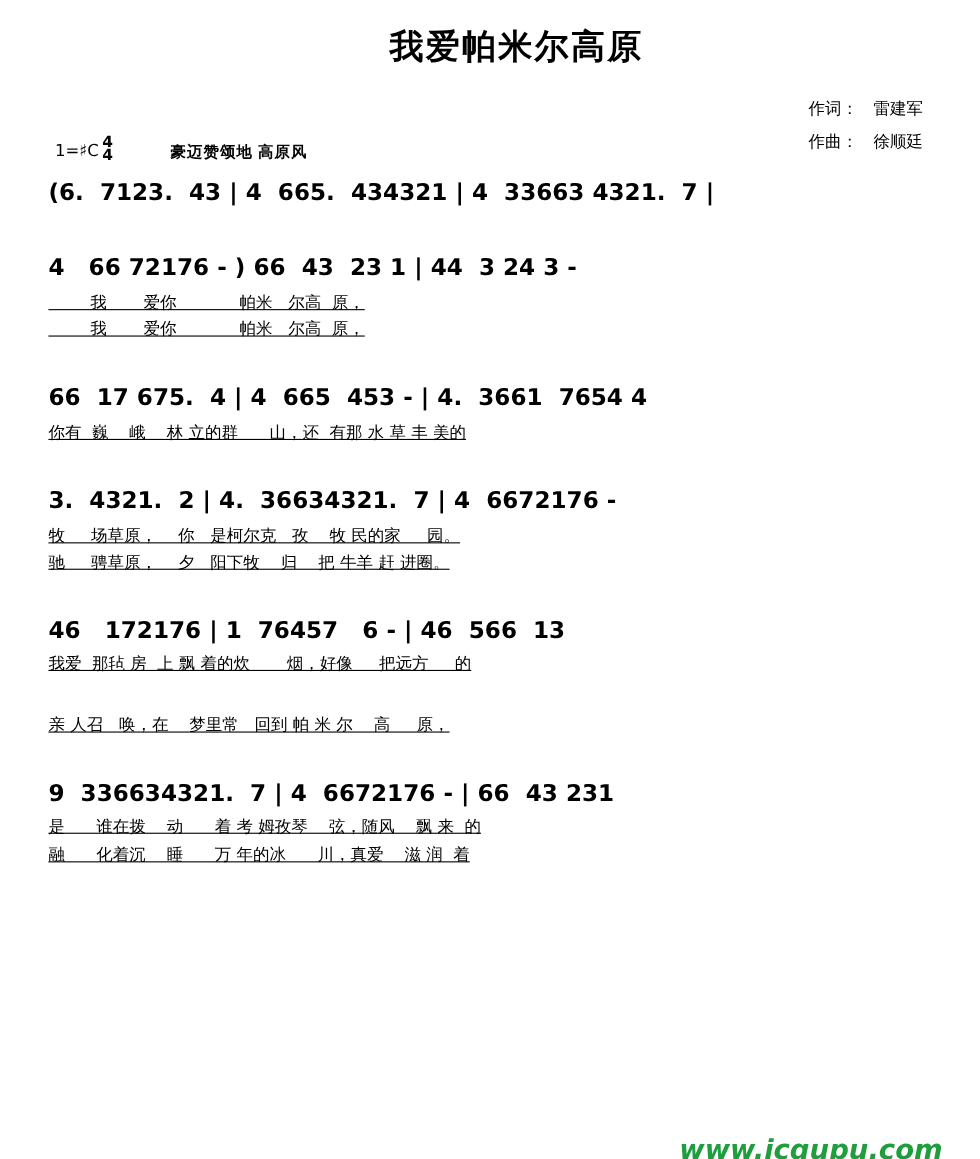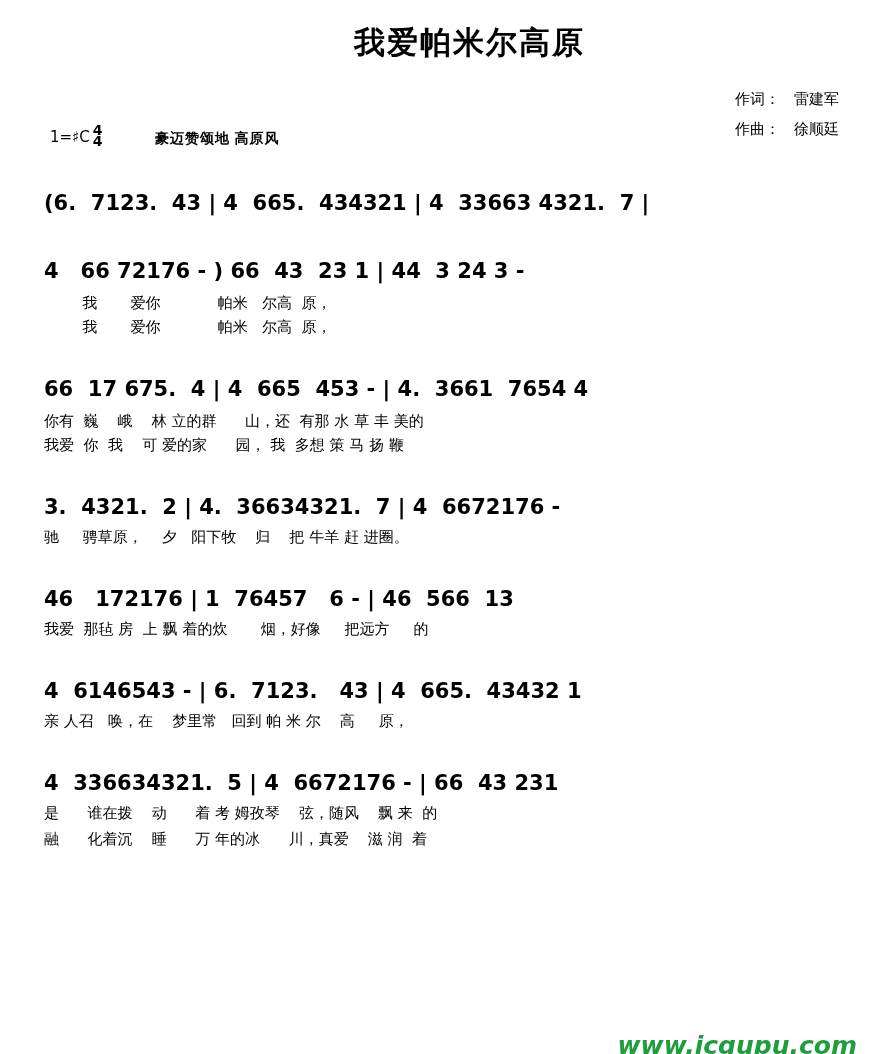--- a/index.html
+++ b/index.html
@@ -64,21 +64,21 @@
     left:155px;
     top:108px;
     font-size:14px;
     font-weight:bold;
     font-family:Liberation Serif, serif;
     letter-spacing:1px;
   }
 
   .systems{
     position:absolute;
-    top:160px;
+    top:132px;
     left:0;
     width:891px;
   }
   .system{
     position:relative;
     margin:0 44px 8px 44px;
     padding-top:4px;
   }
   .notes{
     font-family:"DejaVu Sans", sans-serif;
@@ -90,20 +90,21 @@
     height:36px;
     overflow:visible;
   }
   .lyric{
     font-family:"DejaVu Sans", sans-serif;
     font-size:15px;
     white-space:pre;
     line-height:26px;
     letter-spacing:0px;
     height:26px;
+    text-decoration:underline;
   }
   .lyric.l2{margin-top:-2px;}
   .sys-gap{height:20px;}
 
   .watermark{
     position:absolute;
     right:34px;
     bottom:16px;
     font-family:"DejaVu Sans", sans-serif;
     font-size:25px;
@@ -144,44 +145,43 @@
     <div class="system">
       <div class="notes">4   66 72176 - ) 66  43  23 1 | 44  3 24 3 -</div>
       <div class="lyric">        我       爱你            帕米   尔高  原，</div>
       <div class="lyric l2">        我       爱你            帕米   尔高  原，</div>
     </div>
     <div class="sys-gap"></div>
 
     <div class="system">
       <div class="notes">66  17 675.  4 | 4  665  453 - | 4.  3661  7654 4</div>
       <div class="lyric">你有  巍    峨    林 立的群      山，还  有那 水 草 丰 美的</div>
-      <div class="lyric l2">我爱  你  我    可 爱的家      园， 我  多想 策 马 扬 鞭</div>
     </div>
     <div class="sys-gap"></div>
 
     <div class="system">
       <div class="notes">3.  4321.  2 | 4.  36634321.  7 | 4  6672176 -</div>
+      <div class="lyric">牧     场草原，    你   是柯尔克   孜    牧 民的家     园。</div>
       <div class="lyric l2">驰     骋草原，    夕   阳下牧    归    把 牛羊 赶 进圈。</div>
     </div>
     <div class="sys-gap"></div>
 
     <div class="system">
       <div class="notes">46   172176 | 1  76457   6 - | 46  566  13</div>
       <div class="lyric l2">我爱  那毡 房  上 飘 着的炊       烟，好像     把远方     的</div>
     </div>
     <div class="sys-gap"></div>
 
     <div class="system">
-      <div class="notes">4  6146543 - | 6.  7123.   43 | 4  665.  43432 1</div>
       <div class="lyric l2">亲 人召   唤，在    梦里常   回到 帕 米 尔    高     原，</div>
     </div>
     <div class="sys-gap"></div>
 
     <div class="system">
-      <div class="notes">4  336634321.  5 | 4  6672176 - | 66  43 231</div>
+      <div class="notes">9  336634321.  7 | 4  6672176 - | 66  43 231</div>
       <div class="lyric l2">是      谁在拨    动      着 考 姆孜琴    弦，随风    飘 来  的</div>
       <div class="lyric">融      化着沉    睡      万 年的冰      川，真爱    滋 润  着</div>
     </div>
 
   </div>
 
   <div class="watermark">www.jcqupu.com</div>
 </div>
 
 </body></html>

